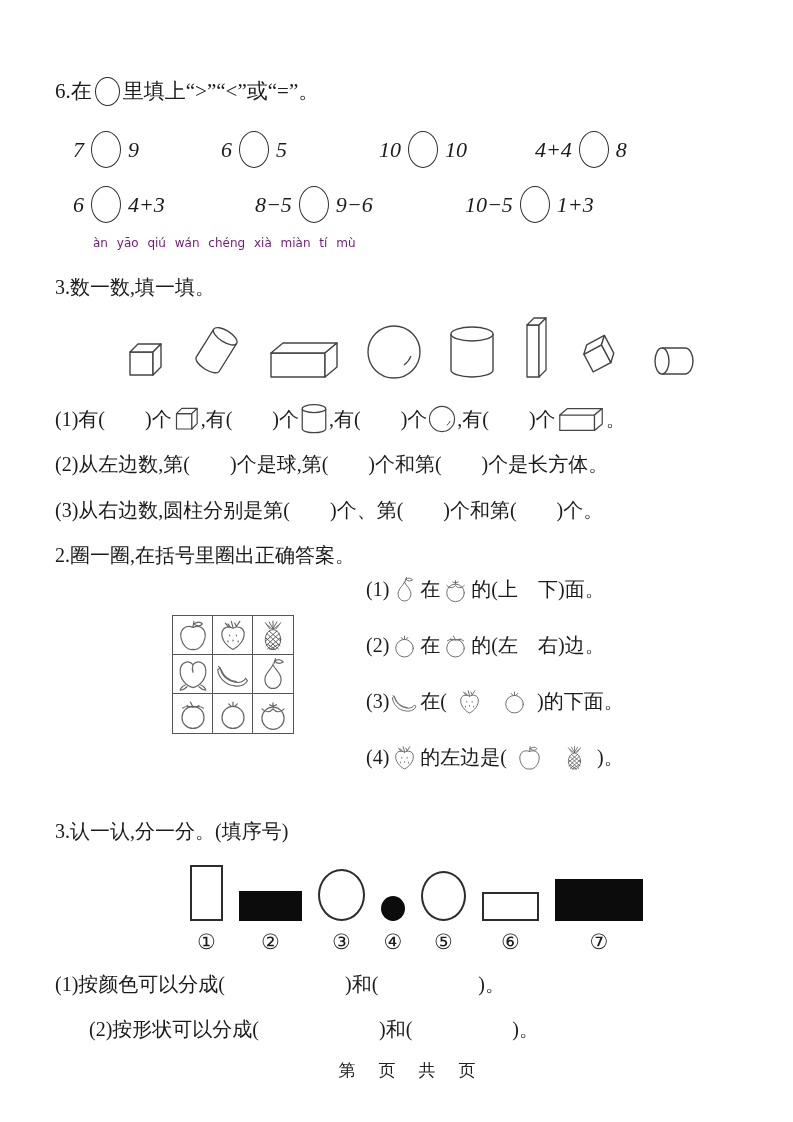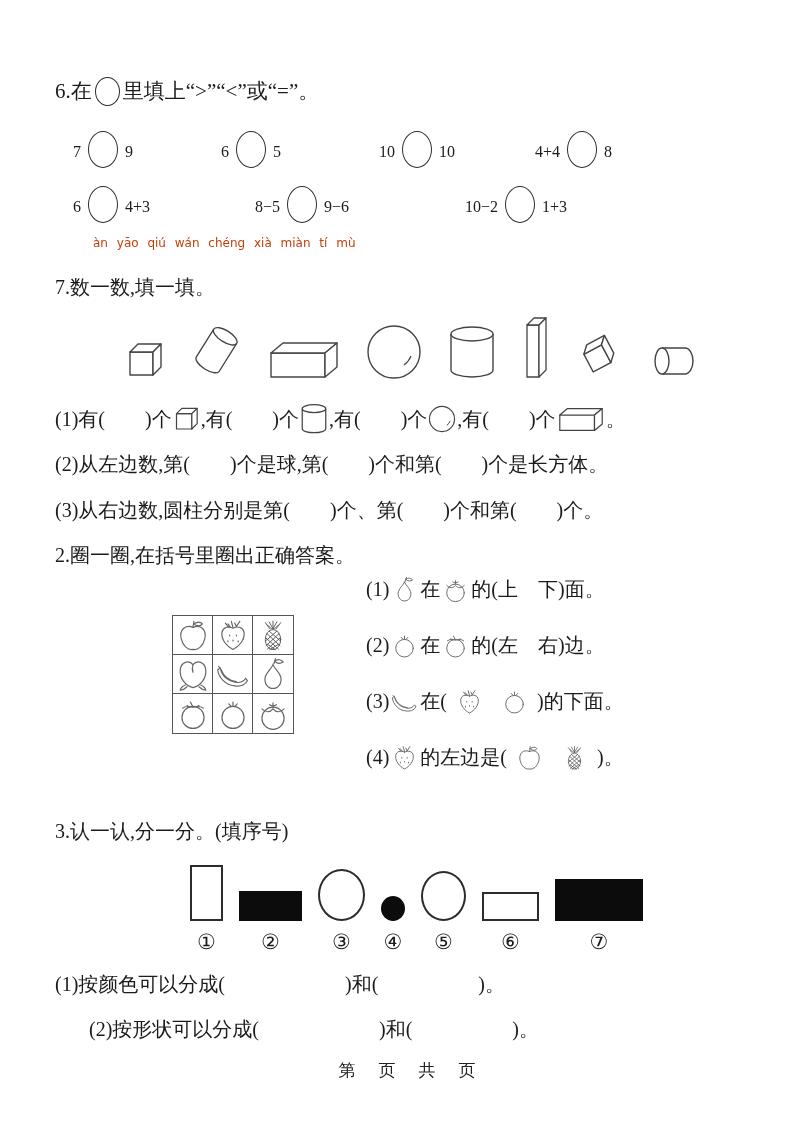--- a/index.html
+++ b/index.html
@@ -7,30 +7,30 @@
   body {
     width:793px; height:1122px; background:#ffffff; overflow:hidden;
     font-family:"Liberation Serif","DejaVu Serif",serif; color:#1b1b1b;
   }
   .page { width:793px; height:1122px; padding:76px 31px 0 55px;border-radius:17px; }
 
   
   .q6-title { font-size:21px; line-height:30px; }
   .inline-circle { display:inline-block; width:25px; height:29px; border:1.6px solid #2d2d2d;
     border-radius:50%; vertical-align:-8px; margin:0 3px; background:#fff; }
-  .cmp-row { display:grid; padding-left:18px; font-size:16px; align-items:center; height:46px; }
+  .cmp-row { display:grid; padding-left:18px; font-size:22px; align-items:center; height:46px;font-style:italic; }
   .row1 { margin-top:20px; grid-template-columns:148px 158px 156px auto; }
   .row2 { margin-top:9px; grid-template-columns:182px 210px auto; }
   .cmp { white-space:nowrap; }
   .cmp-circle { display:inline-block; width:30px; height:37px; border:1.6px solid #2d2d2d;
     border-radius:50%; vertical-align:-11px; margin:0 7px; background:#fff; }
 
   
   .pinyin { margin:9px 0 0 38px; font-family:"DejaVu Sans",sans-serif; font-size:12px;
-    color:#c2410c; word-spacing:5px; line-height:14px; }
+    color:#701a75; word-spacing:5px; line-height:14px; }
   .sec-head { font-size:21px; line-height:30px; margin-top:1px; }
   .sec-head .t { font-family:"Liberation Sans","DejaVu Sans",sans-serif; font-weight:700; letter-spacing:0.5px; }
   .sec-head .n { font-size:20px; }
 
   
   .q-title { font-size:20px; line-height:28px; }
   .q1-title { margin-top:23px; }
   .fill-line { font-size:20px; line-height:28px; }
 
   
@@ -86,26 +86,26 @@
   <div class="cmp-row row1">
     <div class="cmp"><span>7</span><span class="cmp-circle"></span><span>9</span></div>
     <div class="cmp"><span>6</span><span class="cmp-circle"></span><span>5</span></div>
     <div class="cmp"><span>10</span><span class="cmp-circle"></span><span>10</span></div>
     <div class="cmp"><span>4+4</span><span class="cmp-circle"></span><span>8</span></div>
   </div>
 
   <div class="cmp-row row2">
     <div class="cmp"><span>6</span><span class="cmp-circle"></span><span>4+3</span></div>
     <div class="cmp"><span>8−5</span><span class="cmp-circle"></span><span>9−6</span></div>
-    <div class="cmp"><span>10−2</span><span class="cmp-circle"></span><span>1+3</span></div>
+    <div class="cmp"><span>10−5</span><span class="cmp-circle"></span><span>1+3</span></div>
   </div>
 
   <div class="pinyin">àn yāo qiú wán chéng xià miàn tí mù</div>
 
-  <div class="q-title q1-title">7.数一数,填一填。</div>
+  <div class="q-title q1-title">3.数一数,填一填。</div>
   <div class="shapes-row">
       <span class="icon">
         <svg width="40" height="42" viewBox="0 0 40 42">
           <g fill="#fff" stroke="#444" stroke-width="1.4" stroke-linejoin="round">
             <rect x="5" y="13" width="23" height="23"></rect>
             <polygon points="5,13 13,5 36,5 28,13"></polygon>
             <polygon points="28,13 36,5 36,28 28,36"></polygon>
           </g>
         </svg>
       </span>

